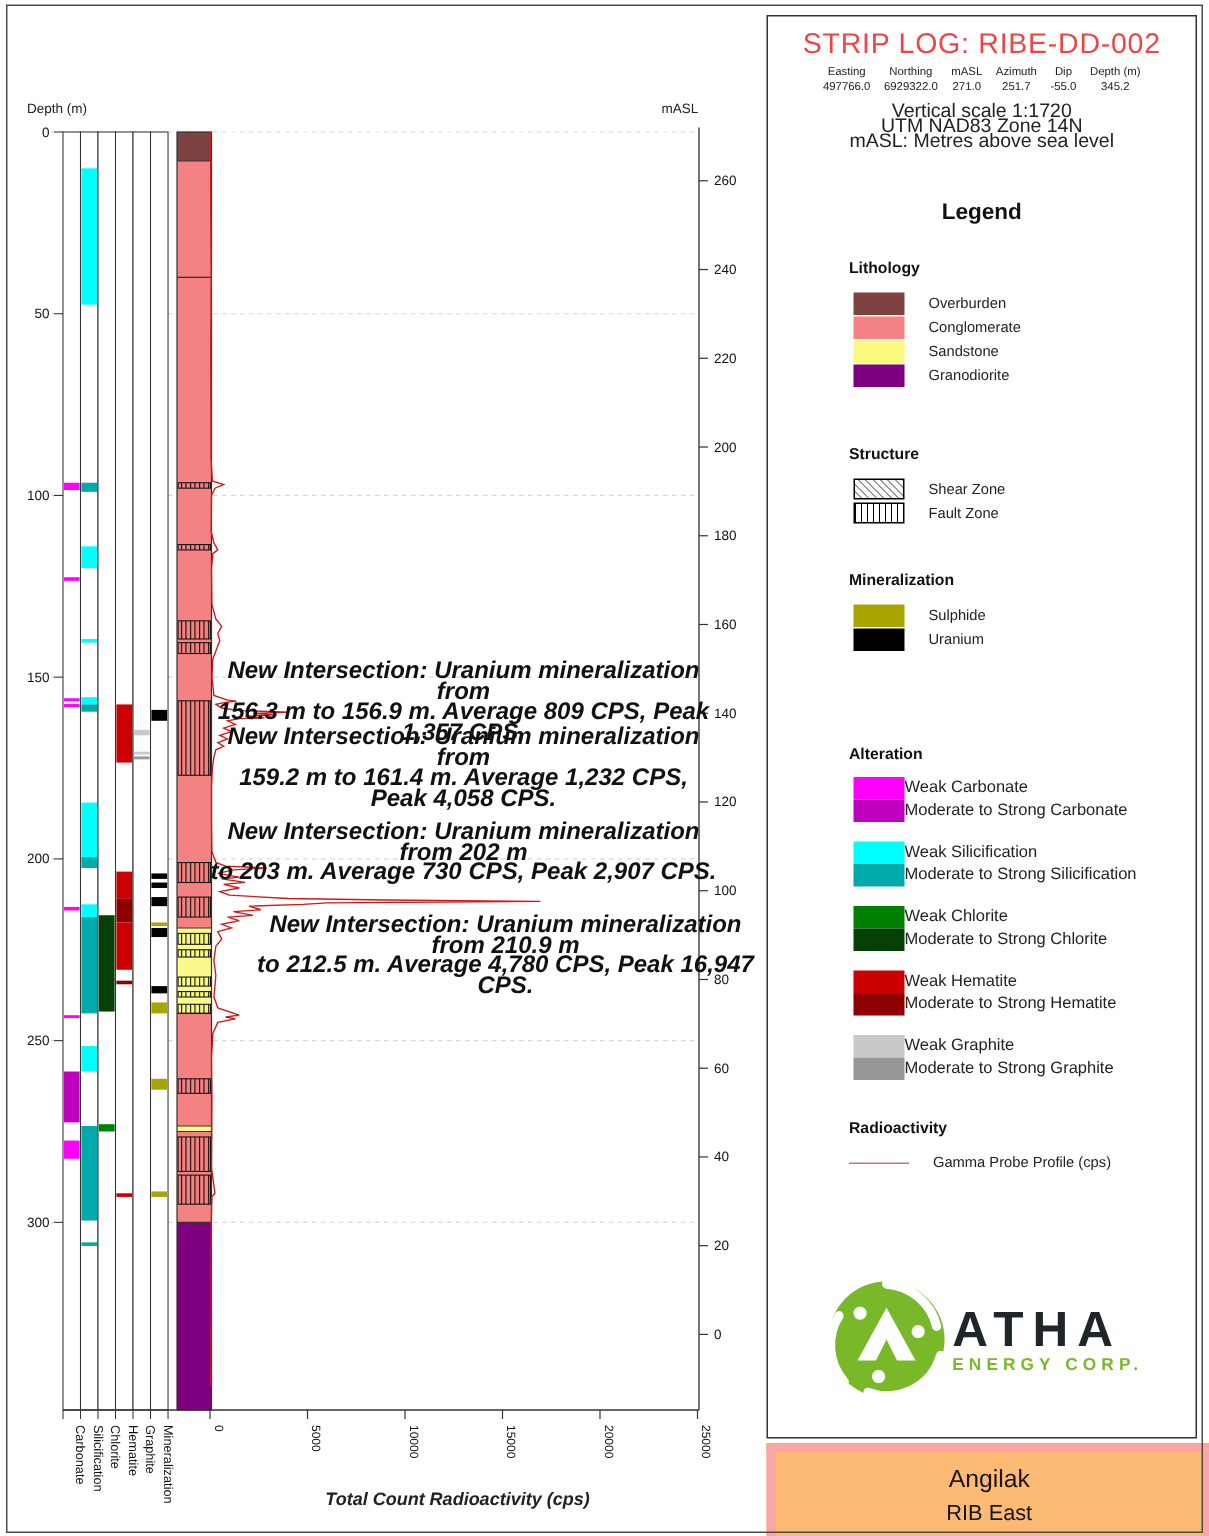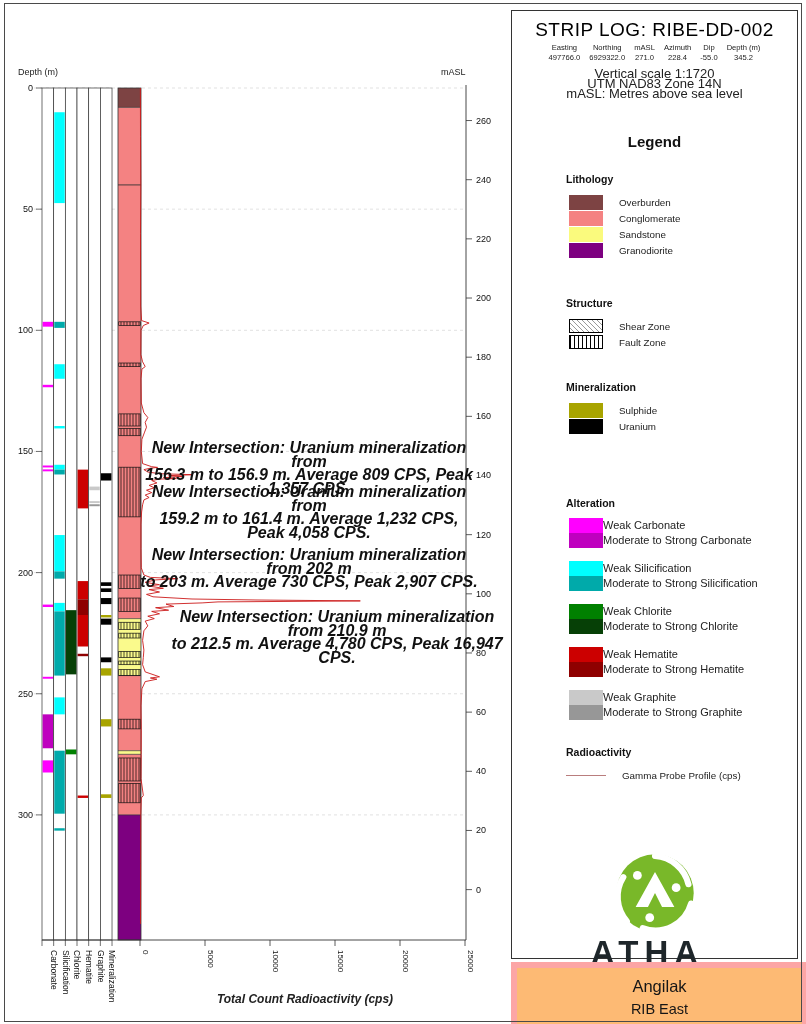--- a/index.html
+++ b/index.html
@@ -11,39 +11,39 @@
   #log-svg{position:absolute;left:0;top:0;}
   .axis-label{position:absolute;font-size:9px;color:#222;}
   #depth-axis-label{left:18px;top:67px;}
   #masl-axis-label{left:441px;top:67px;}
   #radio-axis-title{position:absolute;left:140px;top:992px;width:330px;text-align:center;
     font-size:12px;font-weight:bold;font-style:italic;color:#222;}
   .annotation{position:absolute;left:140px;width:338px;text-align:center;
     font-size:16px;line-height:13.5px;font-weight:bold;font-style:italic;color:#111;}
   
   #panel{position:absolute;left:511px;top:10px;width:285px;height:947px;border:1px solid #333;background:#fff;}
-  #panel-title{margin-top:8px;text-align:center;font-size:19px;letter-spacing:.5px;color:#000000;}
+  #panel-title{margin-top:8px;text-align:center;font-size:19px;letter-spacing:.5px;color:#ef4444;}
   #collar-fields{display:flex;justify-content:center;gap:9px;margin-top:2px;}
   .field{text-align:center;font-size:7.6px;color:#222;line-height:9.5px;}
   #panel-notes{margin-top:7px;text-align:center;font-size:13px;line-height:10px;color:#222;}
   #legend-title{position:absolute;left:0;top:122px;width:100%;text-align:center;font-size:15px;font-weight:bold;}
   .legend-section{position:absolute;left:54px;width:225px;}
   .section-header{font-size:10.5px;font-weight:bold;margin-bottom:9px;color:#111;}
   .legend-row{display:flex;align-items:center;height:16px;}
   .swatch{width:34px;height:15px;margin-left:3px;flex:0 0 34px;}
   .legend-label{margin-left:16px;font-size:9.8px;color:#222;white-space:nowrap;}
   .pat-swatch{width:34px;height:14px;margin-left:3px;flex:0 0 34px;border:1px solid #000;box-sizing:border-box;}
   .pat-vertical{background:repeating-linear-gradient(90deg,#000 0 1px,#fff 1px 4px);}
   .pat-diagonal{background:repeating-linear-gradient(45deg,#fff 0 2.5px,#999 2.5px 3.5px);}
   .pair-block{display:flex;margin-bottom:13px;}
   .pair-swatches{width:34px;margin-left:3px;flex:0 0 34px;}
   .pair-swatches div{width:34px;height:15px;}
   .pair-labels{font-size:11px;line-height:15px;color:#222;white-space:nowrap;}
   .line-swatch{width:40px;height:0;border-top:1.4px solid #b97d7d;margin-left:0;flex:0 0 40px;}
-  #brand{position:absolute;left:0;top:838px;width:100%;display:flex;justify-content:center;align-items:center;gap:0;flex-direction:column;}
+  #brand{position:absolute;left:0;top:838px;width:100%;display:flex;justify-content:center;align-items:center;gap:0;}
   #brand-text{display:flex;flex-direction:column;}
   #brand-name{font-size:33px;font-weight:bold;letter-spacing:6px;color:#1e262a;line-height:32px;}
   #brand-sub{font-size:11.5px;letter-spacing:3.4px;color:#79b829;font-weight:bold;margin-top:2px;}
   #footer-box{position:absolute;left:511px;top:962px;width:285px;height:57px;border:6px solid #fca5a5;
     border-bottom:1px solid #333;text-align:center;background:#fdba74;}
   #footer-line1{font-size:16.5px;margin-top:9px;color:#161616;}
   #footer-line2{font-size:14.5px;margin-top:5px;color:#161616;}
 </style>
 </head>
 <body>
@@ -245,21 +245,21 @@
         <div class="field">
           <div>Northing</div>
           <div>6929322.0</div>
         </div>
         <div class="field">
           <div>mASL</div>
           <div>271.0</div>
         </div>
         <div class="field">
           <div>Azimuth</div>
-          <div>228.4</div>
+          <div>251.7</div>
         </div>
         <div class="field">
           <div>Dip</div>
           <div>-55.0</div>
         </div>
         <div class="field">
           <div>Depth (m)</div>
           <div>345.2</div>
         </div>
       </div>

